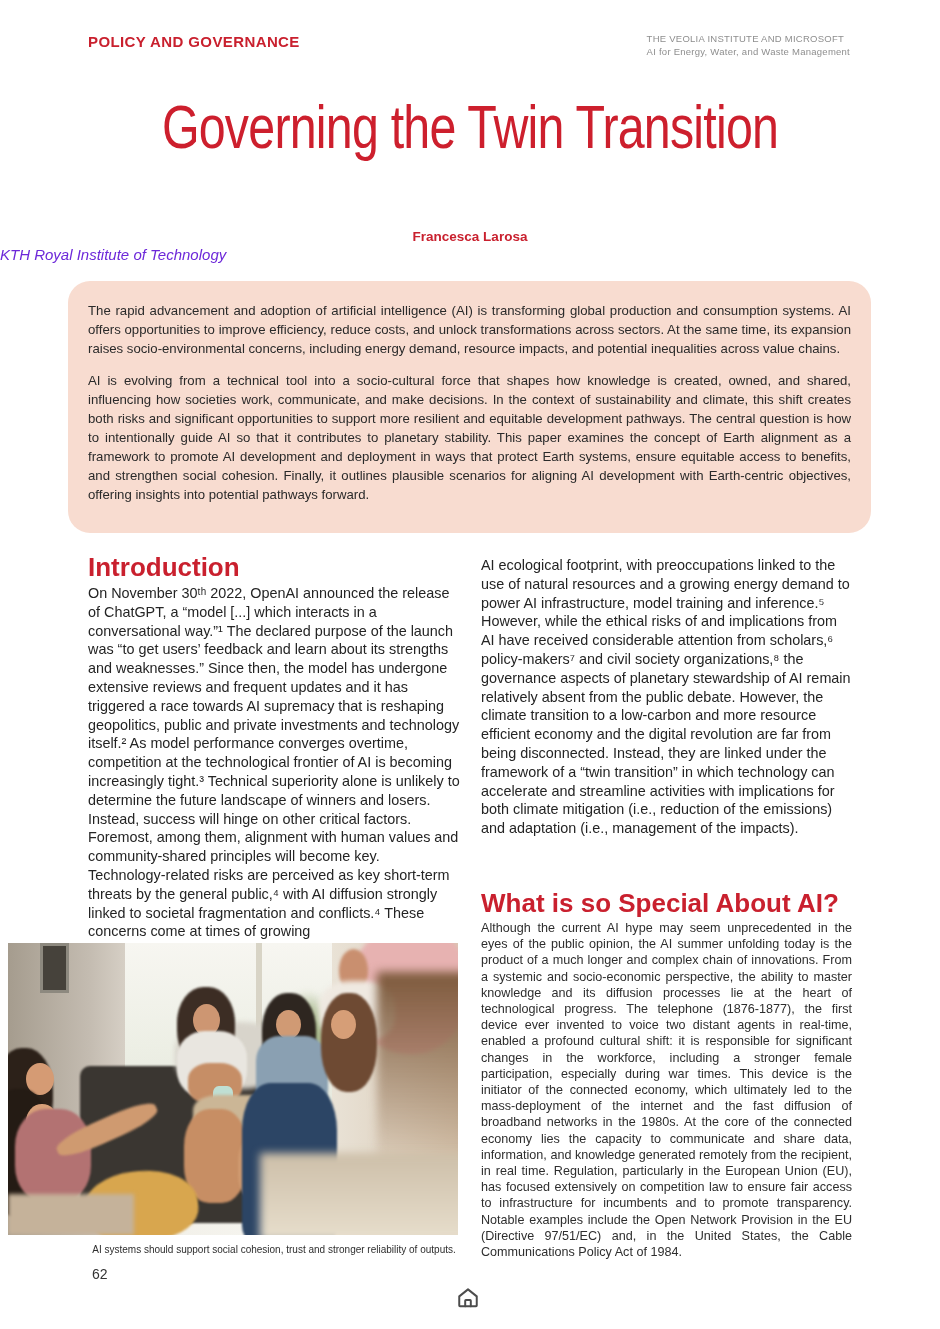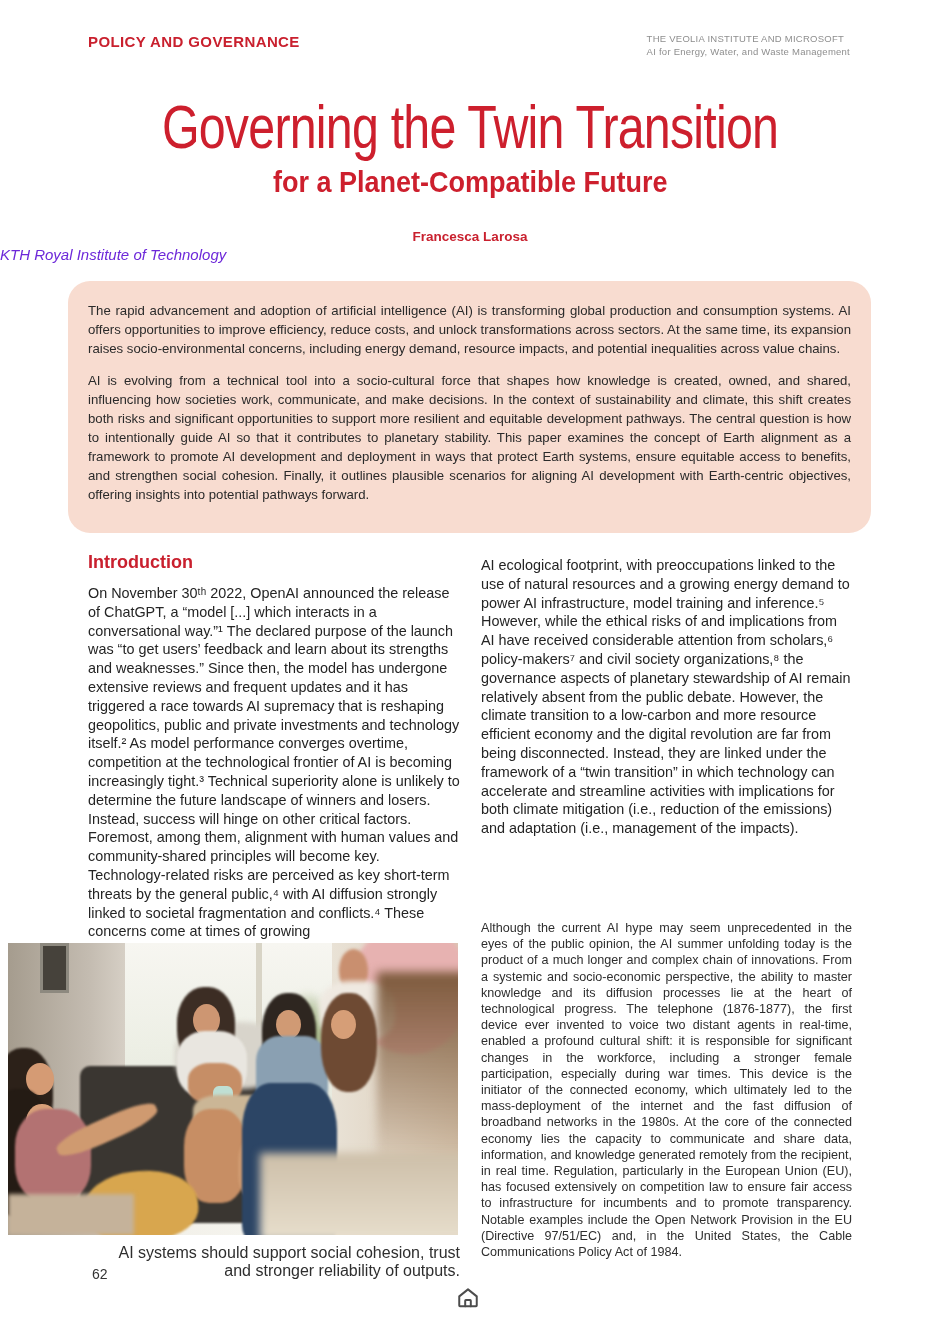--- a/index.html
+++ b/index.html
@@ -24,21 +24,21 @@
                  font-size:15px; font-style:italic; color:#6d28d9; }
 
   
   .abstract { position:absolute; left:68px; top:281px; width:803px; height:252px;
               background:#f8dcd0; border-radius:22px; padding:20px 20px 16px 20px;
               color:#2a2a2a; }
   .abstract p { font-size:13.2px; line-height:19px; text-align:justify; }
   .abstract p + p { margin-top:13px; }
 
   
-  .h-red { position:absolute; font-size:18px; font-weight:700; color:#c9202e; }
+  .h-red { position:absolute; font-size:26px; font-weight:700; color:#c9202e; }
   #intro-heading { left:88px; top:552px; }
   #special-heading { left:481px; top:888px; }
 
   .col { position:absolute; width:372px; color:#242424; font-size:14.4px; line-height:18.8px; }
   #col-left  { left:88px;  top:584px; }
   #col-right { left:481px; top:556px; }
   .special-body { position:absolute; left:481px; top:920px; width:371px; color:#2e2e2e;
                   font-size:12.6px; line-height:16.2px; text-align:justify; }
 
   
@@ -97,55 +97,55 @@
   .ph-hair-e { left:-5%; top:50%; width:15%; height:44%; background:#241b14; border-radius:45%; filter:blur(1px); }
   .ph-face-e { left:4%; top:55%; width:7%; height:12%; background:#d8a079; border-radius:50%; }
   .ph-rose   { left:1.5%; top:57%; width:17%; height:32%; background:#b37272;
                border-radius:40%; filter:blur(1px); }
   .ph-arm-x  { left:10%; top:60%; width:24%; height:8%; background:#cf9a70; border-radius:40%;
                transform:rotate(-24deg); filter:blur(1px); }
   .ph-yellow { left:17%; top:78%; width:25%; height:24%; background:#d8a64e;
                border-radius:45% 50% 40% 45%; transform:rotate(-6deg); filter:blur(1px); }
   .ph-floor  { left:0; top:86%; width:28%; height:14%; background:#c5b29a; filter:blur(2px); }
 
-  .caption { position:absolute; left:88px; top:1244px; width:372px; text-align:right;
-             font-size:16px; color:#2e2e2e; }
+  .caption { position:absolute; left:88px; top:1244px; width:372px; text-align:center;
+             font-size:10px; color:#2e2e2e; }
 
   
   .page-number { position:absolute; left:68px; top:1266px; font-size:14px; color:#333333;margin-left:24px; }
   .home-btn { position:absolute; left:454px; top:1284px; width:28px; height:28px;
               cursor:pointer; background:none; border:none; }
 </style>
 </head>
 <body>
 
 <div class="page">
 
   <div class="kicker">POLICY AND GOVERNANCE</div>
   <div class="publisher">
     <div>THE VEOLIA INSTITUTE AND MICROSOFT</div>
     <div>AI for Energy, Water, and Waste Management</div>
   </div>
 
   <div class="title-wrap">
     <div><span class="title-main">Governing the Twin Transition</span></div>
-    <div><span class="title-sub">for a Planet-Compatible Future</span></div>
   </div>
   <div class="author">Francesca Larosa</div>
   <div class="affiliation">KTH Royal Institute of Technology</div>
 
   <div class="abstract">
     <p>The rapid advancement and adoption of artificial intelligence (AI) is transforming global production and consumption systems. AI offers opportunities to improve efficiency, reduce costs, and unlock transformations across sectors. At the same time, its expansion raises socio-environmental concerns, including energy demand, resource impacts, and potential inequalities across value chains.</p>
     <p>AI is evolving from a technical tool into a socio-cultural force that shapes how knowledge is created, owned, and shared, influencing how societies work, communicate, and make decisions. In the context of sustainability and climate, this shift creates both risks and significant opportunities to support more resilient and equitable development pathways. The central question is how to intentionally guide AI so that it contributes to planetary stability. This paper examines the concept of Earth alignment as a framework to promote AI development and deployment in ways that protect Earth systems, ensure equitable access to benefits, and strengthen social cohesion. Finally, it outlines plausible scenarios for aligning AI development with Earth-centric objectives, offering insights into potential pathways forward.</p>
   </div>
 
   <div id="intro-heading" class="h-red">Introduction</div>
   <div id="col-left" class="col">On November 30ᵗʰ 2022, OpenAI announced the release of ChatGPT, a “model [...] which interacts in a conversational way.”¹ The declared purpose of the launch was “to get users’ feedback and learn about its strengths and weaknesses.” Since then, the model has undergone extensive reviews and frequent updates and it has triggered a race towards AI supremacy that is reshaping geopolitics, public and private investments and technology itself.² As model performance converges overtime, competition at the technological frontier of AI is becoming increasingly tight.³ Technical superiority alone is unlikely to determine the future landscape of winners and losers. Instead, success will hinge on other critical factors. Foremost, among them, alignment with human values and community-shared principles will become key. Technology-related risks are perceived as key short-term threats by the general public,⁴ with AI diffusion strongly linked to societal fragmentation and conflicts.⁴ These concerns come at times of growing</div>
   <div id="col-right" class="col">AI ecological footprint, with preoccupations linked to the use of natural resources and a growing energy demand to power AI infrastructure, model training and inference.⁵ However, while the ethical risks of and implications from AI have received considerable attention from scholars,⁶ policy-makers⁷ and civil society organizations,⁸ the governance aspects of planetary stewardship of AI remain relatively absent from the public debate. However, the climate transition to a low-carbon and more resource efficient economy and the digital revolution are far from being disconnected. Instead, they are linked under the framework of a “twin transition” in which technology can accelerate and streamline activities with implications for both climate mitigation (i.e., reduction of the emissions) and adaptation (i.e., management of the impacts).</div>
 
+  <div id="special-heading" class="h-red">What is so Special About AI?</div>
   <div class="special-body">Although the current AI hype may seem unprecedented in the eyes of the public opinion, the AI summer unfolding today is the product of a much longer and complex chain of innovations. From a systemic and socio-economic perspective, the ability to master knowledge and its diffusion processes lie at the heart of technological progress. The telephone (1876-1877), the first device ever invented to voice two distant agents in real-time, enabled a profound cultural shift: it is responsible for significant changes in the workforce, including a stronger female participation, especially during war times. This device is the initiator of the connected economy, which ultimately led to the mass-deployment of the internet and the fast diffusion of broadband networks in the 1980s. At the core of the connected economy lies the capacity to communicate and share data, information, and knowledge generated remotely from the recipient, in real time. Regulation, particularly in the European Union (EU), has focused extensively on competition law to ensure fair access to infrastructure for incumbents and to promote transparency. Notable examples include the Open Network Provision in the EU (Directive 97/51/EC) and, in the United States, the Cable Communications Policy Act of 1984.</div>
 
   <div class="photo">
     <div class="ph-wall"></div>
     <div class="ph-frame"></div>
     <div class="ph-window"></div>
     <div class="ph-window-bar"></div>
     <div class="ph-plant"></div>
     <div class="ph-hijab"></div>
     <div class="ph-hijab-face"></div>

